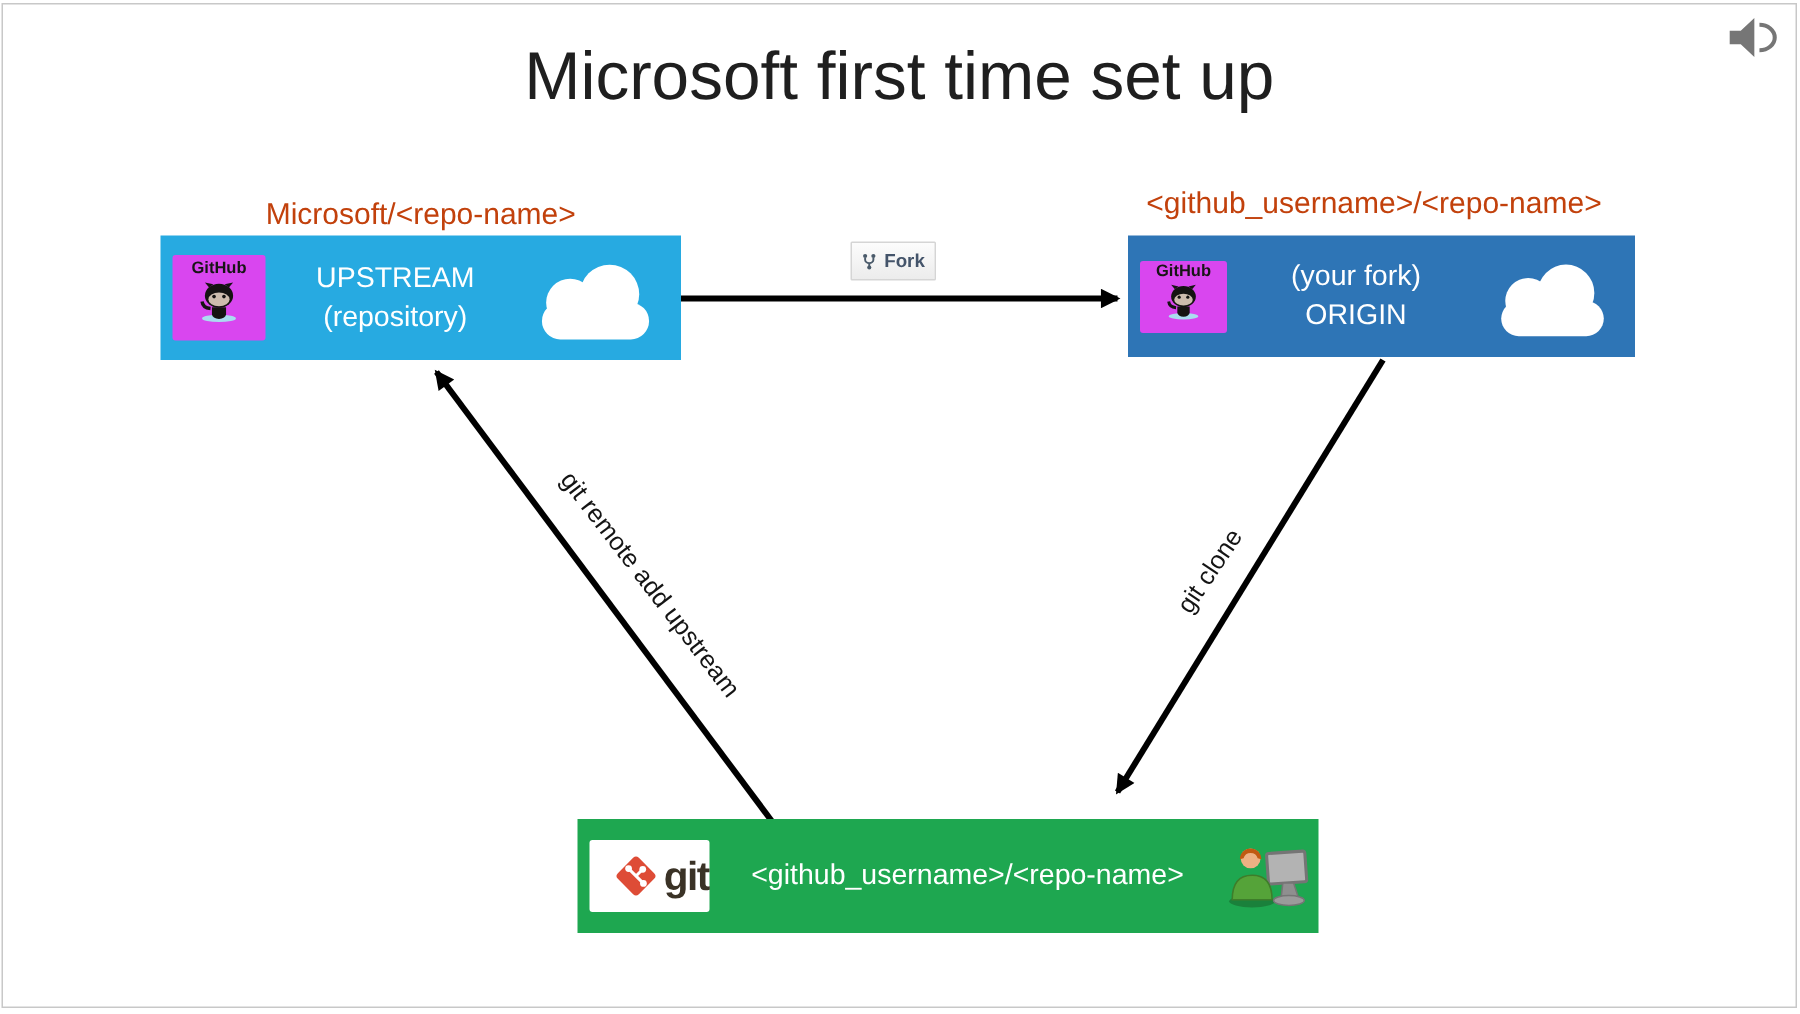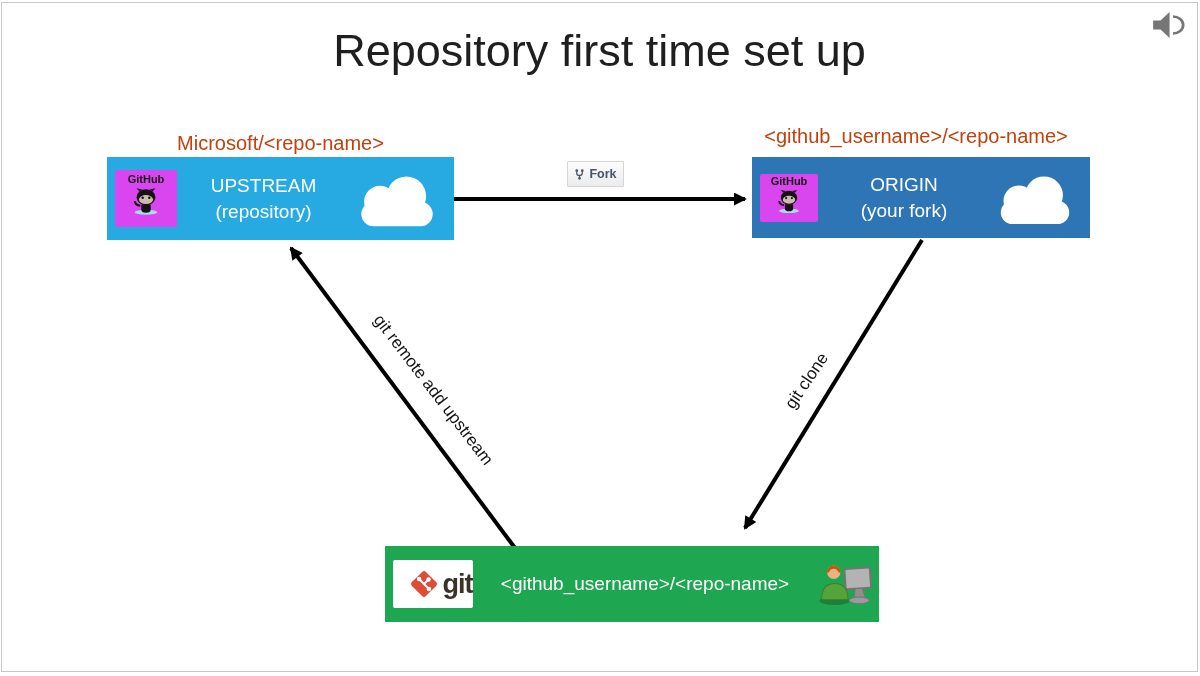--- a/index.html
+++ b/index.html
@@ -59,21 +59,21 @@
     background:linear-gradient(#fcfcfc,#ececec); border:1px solid #d5d5d5; border-radius:1px;
     display:flex; align-items:center; justify-content:center; gap:4px;
     font-size:12.5px; font-weight:600; color:#44546a; box-sizing:border-box;
   }
 </style>
 </head>
 <body>
 
 <div class="slide">
 
-  <div class="title">Repository first time set up</div>
+  <div class="title">Microsoft first time set up</div>
 
   <svg class="speaker" viewBox="0 0 30 24">
     <path d="M1 8 h6.5 l8 -7.4 v22.8 l-8 -7.4 H1 z" fill="#767676"></path>
     <path d="M18.5 4.5 a9 7.5 0 0 1 0 15" fill="none" stroke="#767676" stroke-width="2.4"></path>
   </svg>
 
   <svg class="arrows" width="1196" height="668" viewBox="0 0 1196 668">
     <defs>
       <marker id="ah" viewBox="0 0 10 10" refX="8.5" refY="5" markerWidth="17" markerHeight="13" orient="auto" markerUnits="userSpaceOnUse">
         <path d="M0,0 L10,5 L0,10 z" fill="#000"></path>
@@ -137,22 +137,22 @@
         <path d="M24 5 L27 1.5 L21 2.8 Z" fill="#151312"></path>
         <ellipse cx="17" cy="11" rx="10" ry="8.5" fill="#151312"></ellipse>
         <ellipse cx="17" cy="13.5" rx="7.5" ry="4.8" fill="#cdbcae"></ellipse>
         <circle cx="13.5" cy="11.5" r="1.3" fill="#151312"></circle>
         <circle cx="20.5" cy="11.5" r="1.3" fill="#151312"></circle>
         <path d="M12 19 h10 v5 a5 3.4 0 0 1 -10 0 z" fill="#151312"></path>
         <path d="M11 20 q-5.5 -0.5 -6 -5" stroke="#151312" stroke-width="2.4" fill="none"></path>
       </svg>
     </div>
     <div class="ntext">
+      <div>(your fork)</div>
       <div>ORIGIN</div>
-      <div>(your fork)</div>
     </div>
     <svg class="cloud" viewBox="0 0 100 62">
       <g fill="#ffffff">
         <circle cx="32" cy="34" r="17"></circle>
         <circle cx="60" cy="28" r="21"></circle>
         <rect x="12" y="34" width="76" height="26" rx="13"></rect>
       </g>
     </svg>
   </div>
 

